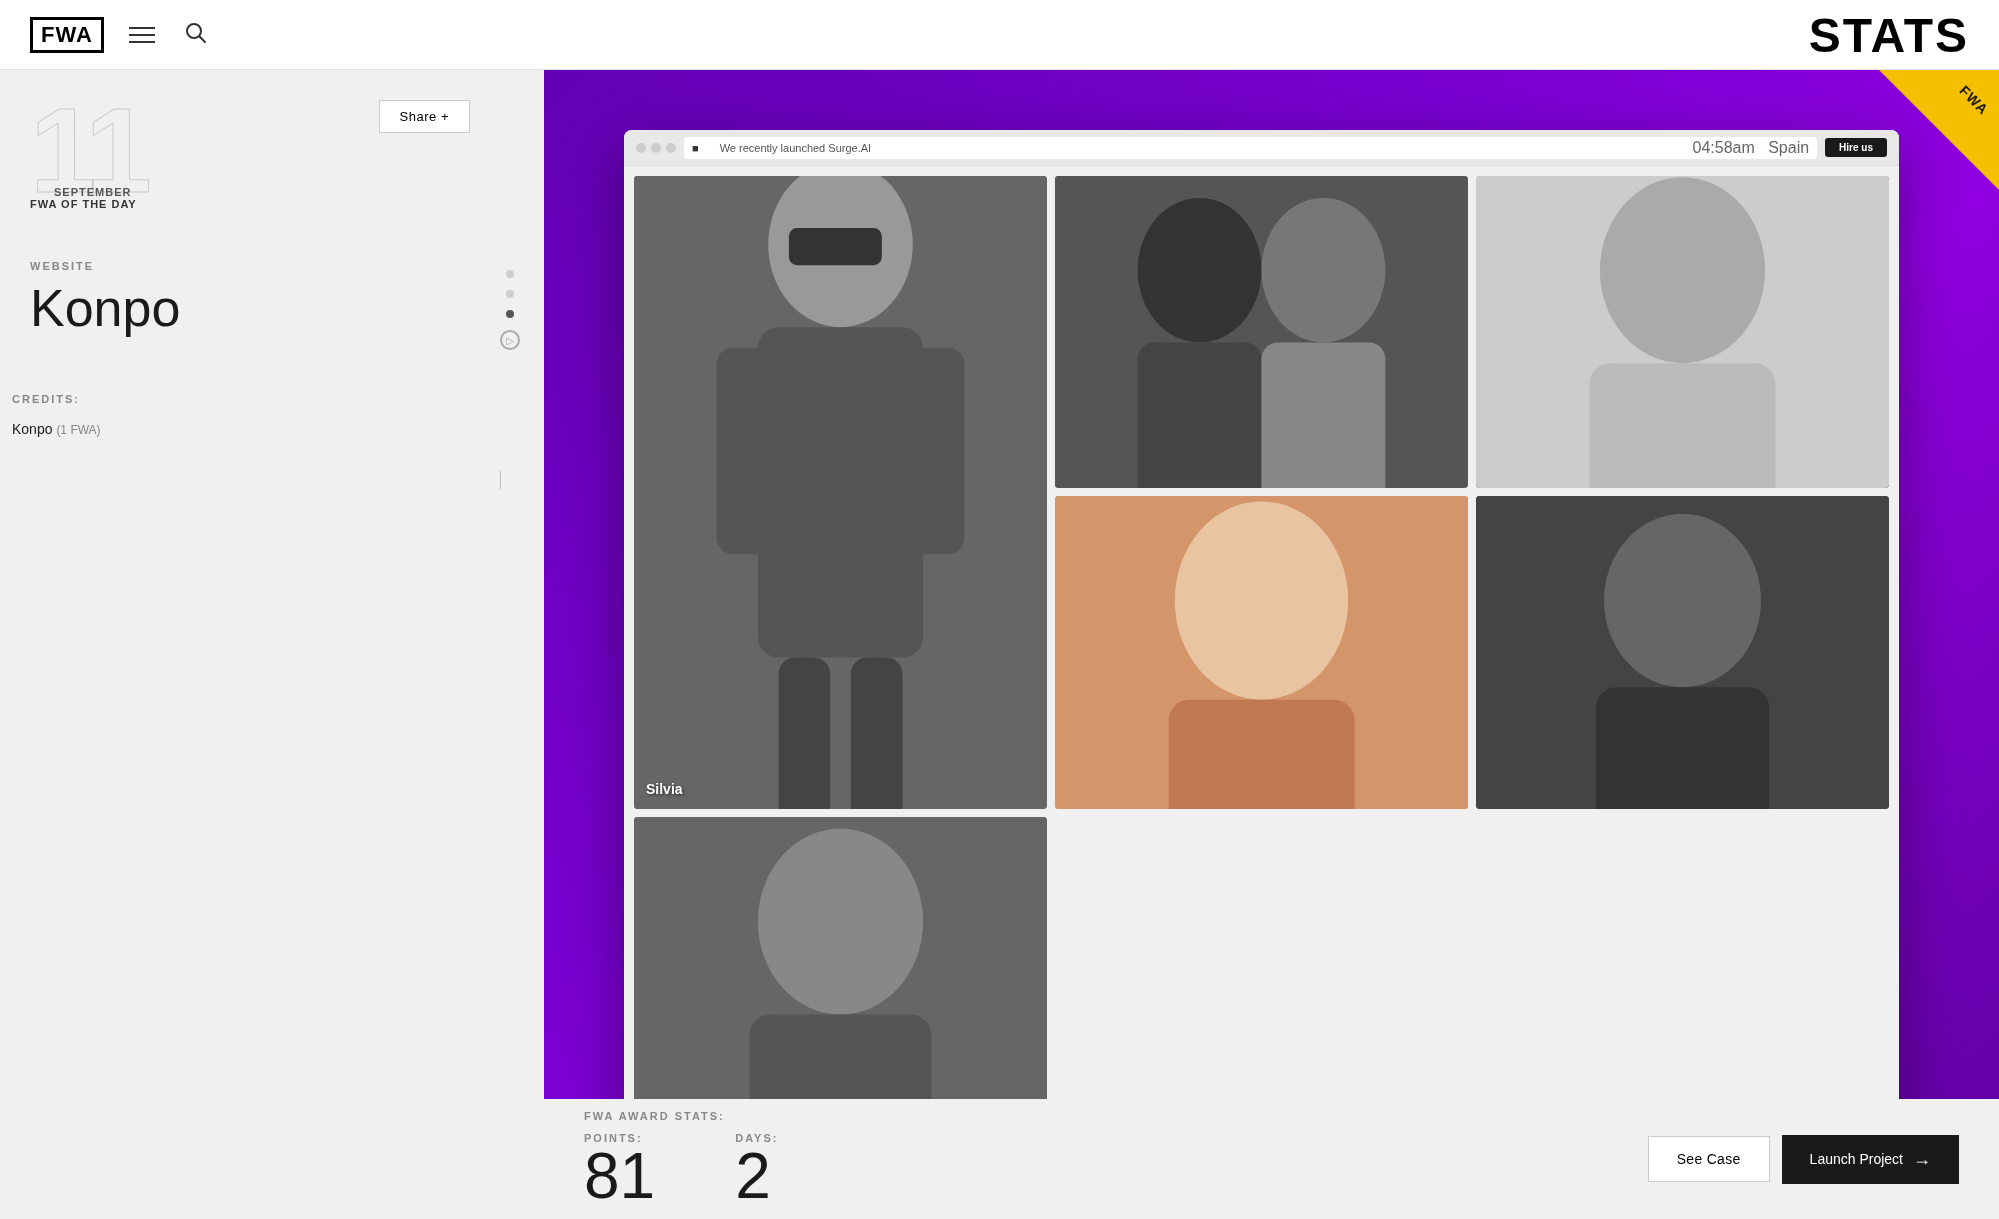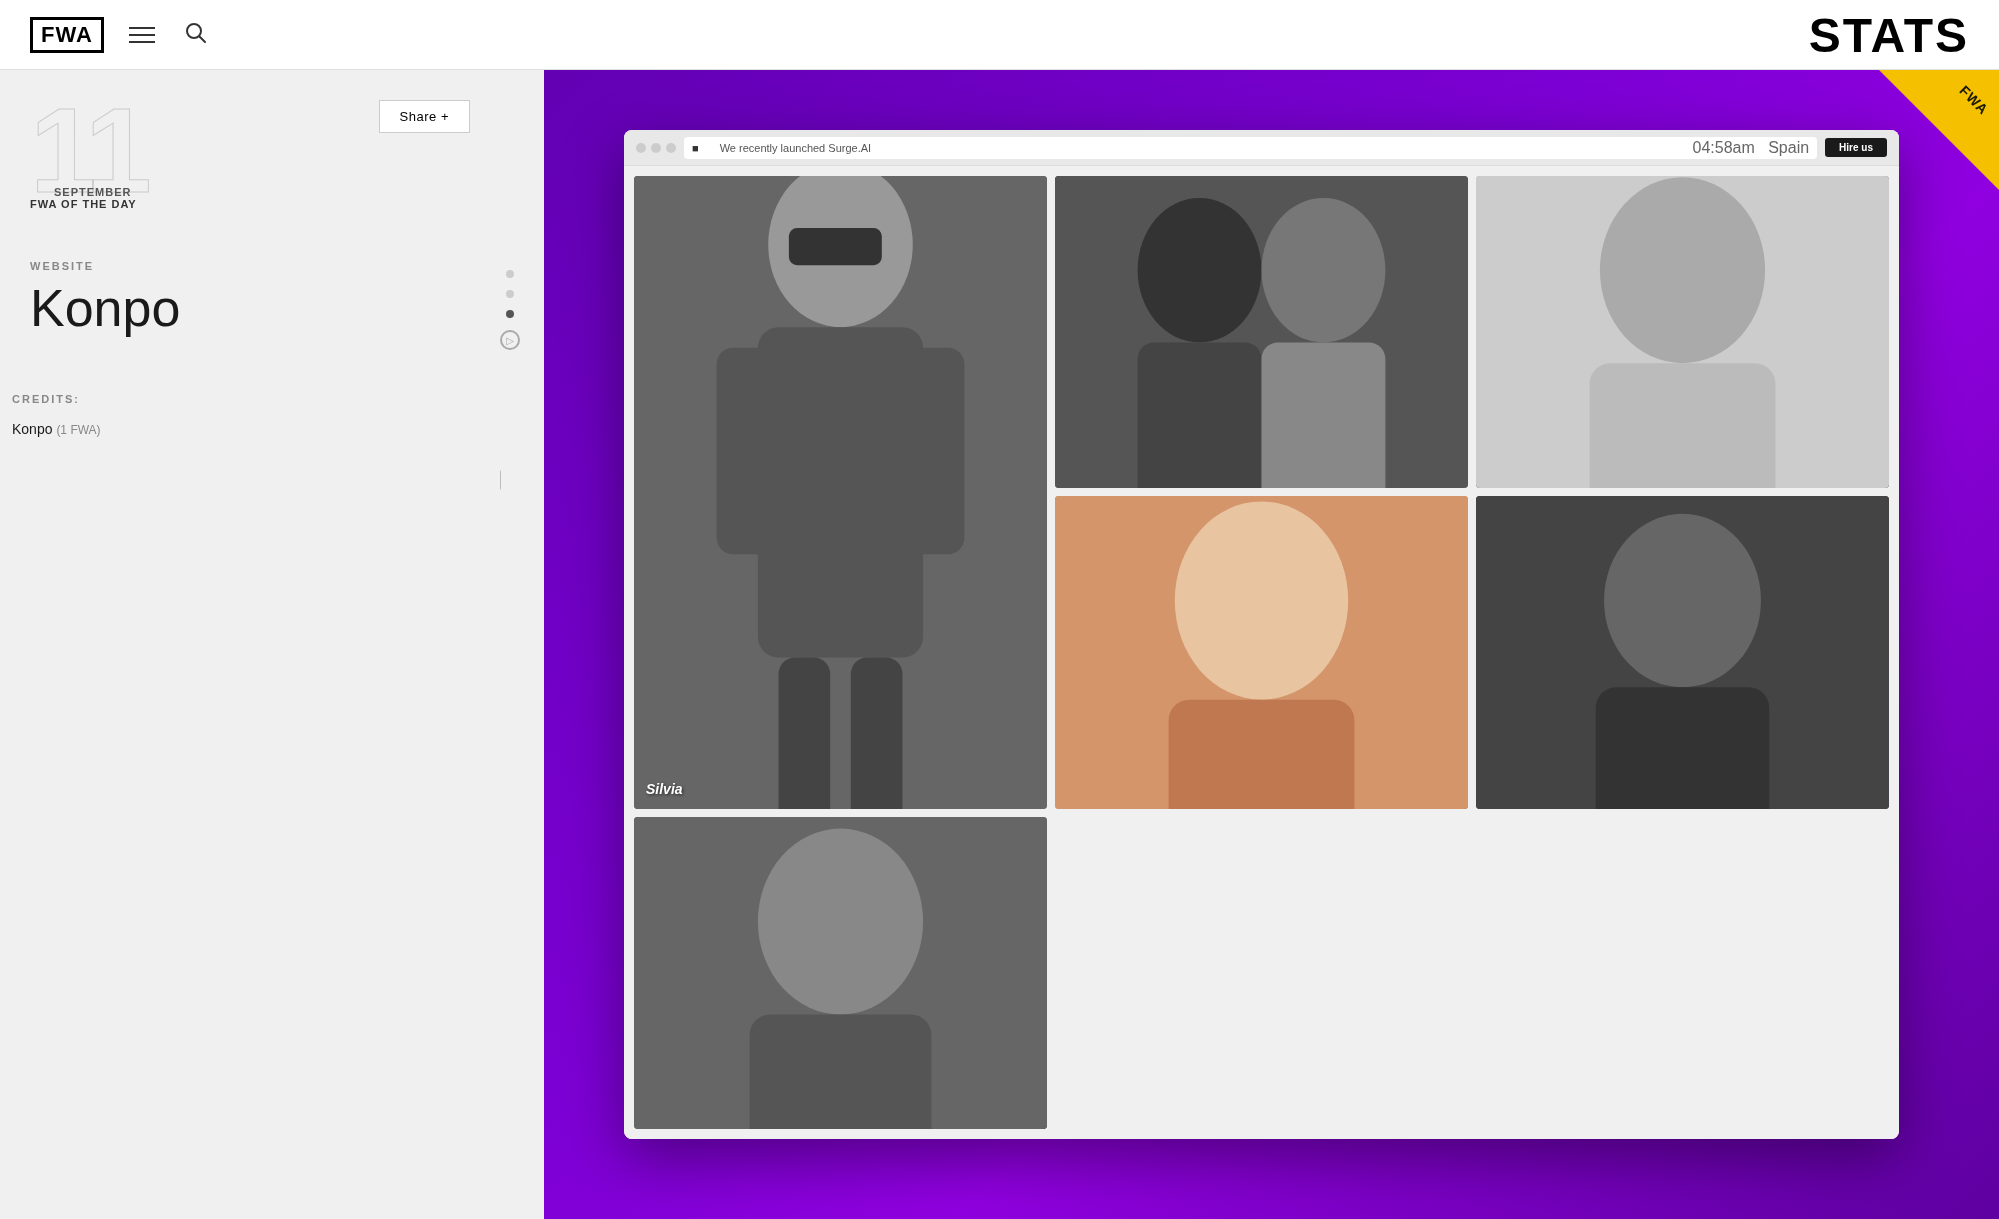--- a/index.html
+++ b/index.html
@@ -316,21 +316,20 @@
       background: #f0f0f0;
     }
     .browser-photo {
       background: #888;
       border-radius: 4px;
       overflow: hidden;
       display: flex;
       align-items: flex-end;
       justify-content: center;
       position: relative;
-      font-style: italic;
     }
     .browser-photo.large {
       grid-row: 1 / 3;
     }
     .photo-placeholder {
       width: 100%;
       height: 100%;
       background: linear-gradient(135deg, #666 0%, #999 50%, #555 100%);
       position: relative;
     }
@@ -600,15 +599,37 @@
             <svg width="100%" height="100%" viewBox="0 0 200 200" preserveAspectRatio="xMidYMid slice">
               <rect width="200" height="200" fill="#666"></rect>
               <ellipse cx="100" cy="75" rx="40" ry="45" fill="#888"></ellipse>
               <rect x="56" y="120" width="88" height="90" rx="10" fill="#555"></rect>
             </svg>
           </div>
         </div>
       </div>
     </div>
 
+    <div class="stats-bar">
+      <div class="stats-section">
+        <div class="stats-title">FWA AWARD STATS:</div>
+        <div class="stats-row">
+          <div class="stat-item">
+            <div class="stat-label">POINTS:</div>
+            <div class="stat-value">81</div>
+          </div>
+          <div class="stat-item">
+            <div class="stat-label">DAYS:</div>
+            <div class="stat-value">2</div>
+          </div>
+        </div>
+      </div>
+      <div class="action-buttons">
+        <button class="see-case-btn">See Case</button>
+        <button class="launch-project-btn">
+          <span>Launch Project</span>
+          <span class="arrow-right">→</span>
+        </button>
+      </div>
+    </div>
 
   </div>
 </div>
 
 </body></html>

